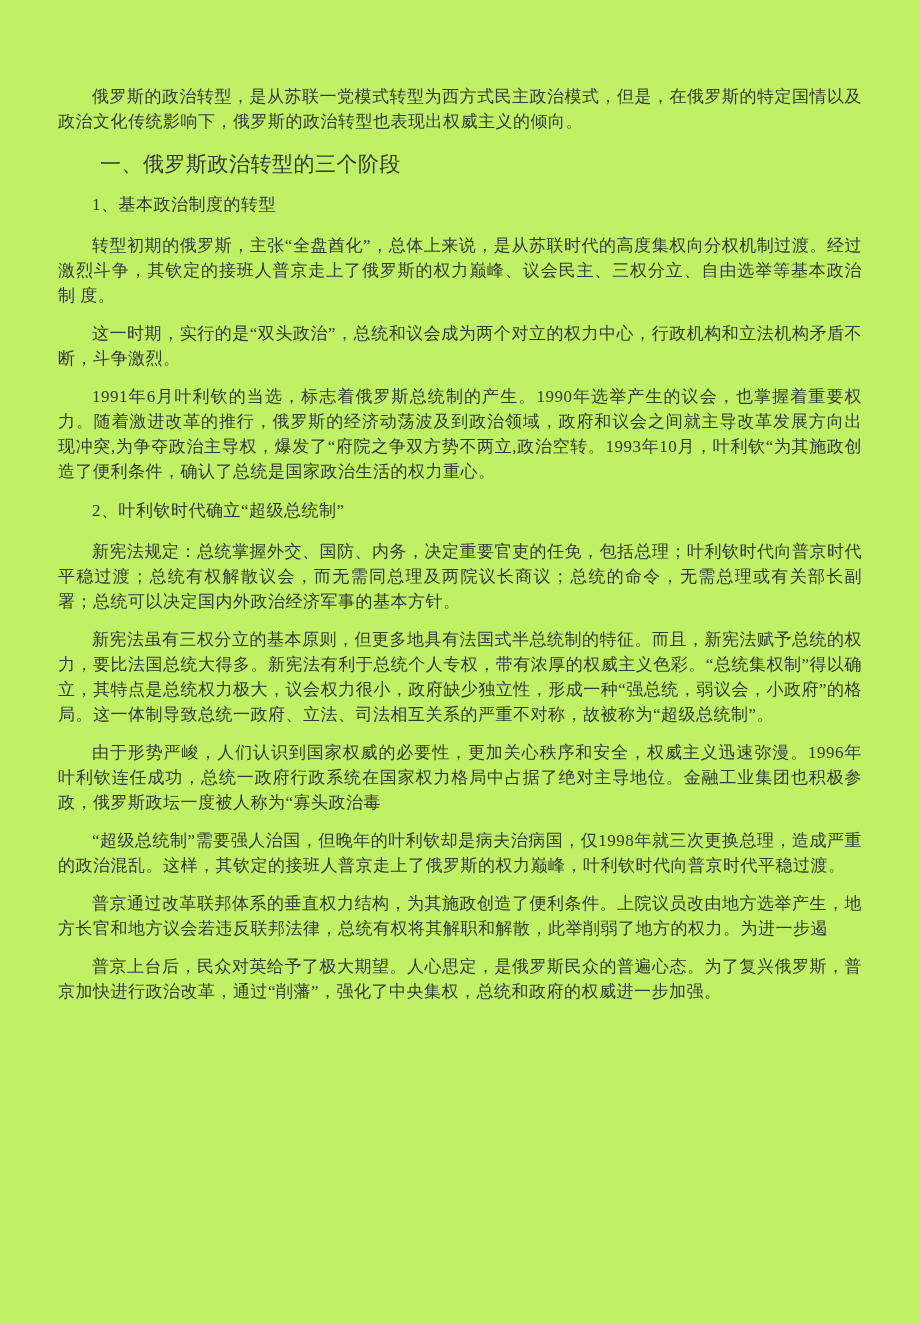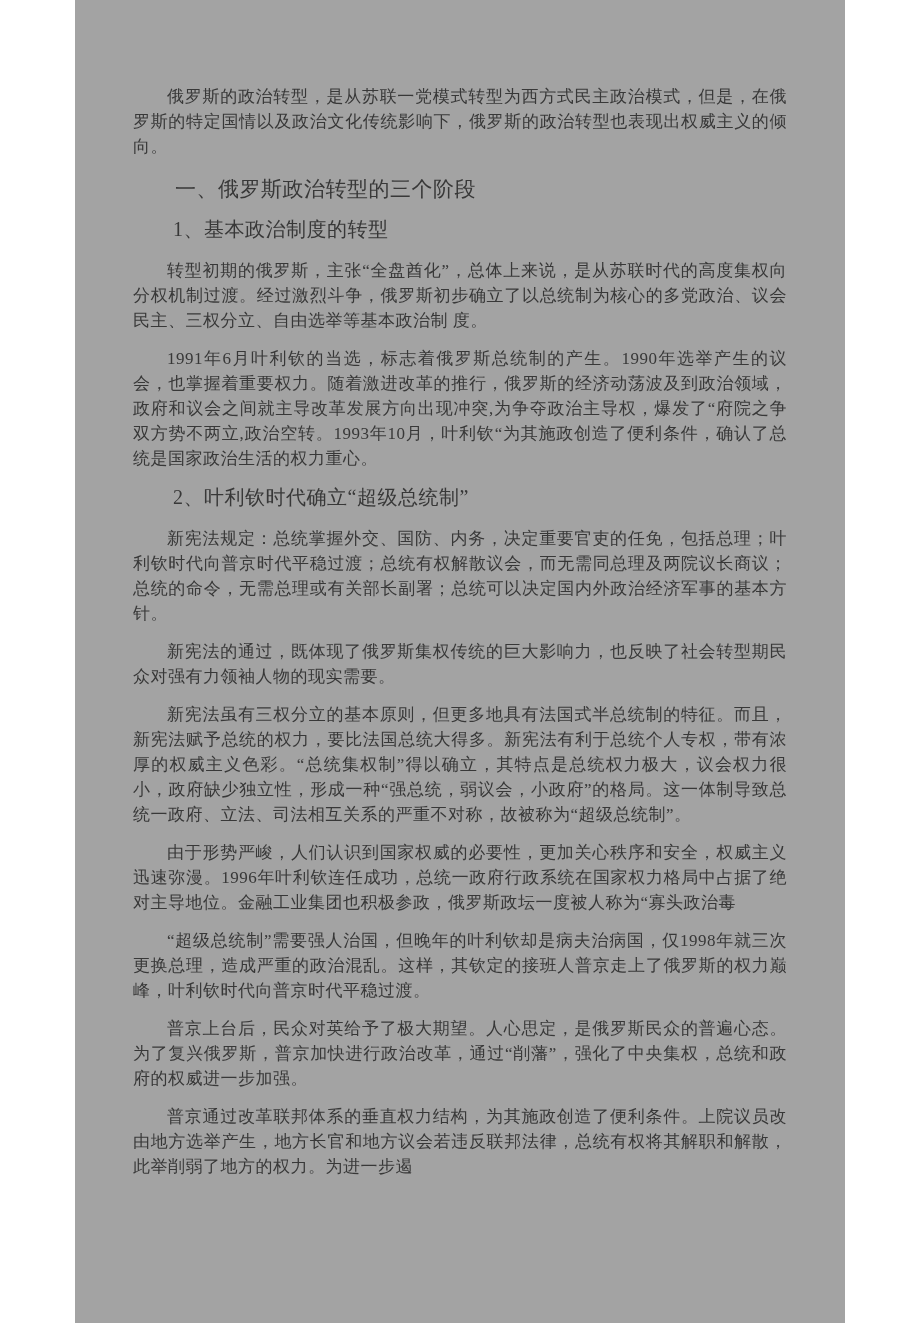--- a/index.html
+++ b/index.html
@@ -1,24 +1,24 @@
 <!DOCTYPE html>
 <html><head>
 <meta charset="utf-8">
 <style>
   html, body {
     margin: 0;
     padding: 0;
     background: #ffffff;
   }
   .page {
-    width: 770px;
+    width: 920px;
     min-height: 1323px;
     margin: 0 auto;
-    background: #a3a3a3;
+    background: #bef264;
     box-sizing: border-box;
     padding: 84px 58px 90px 58px;
     font-family: "Liberation Serif", "DejaVu Serif", serif;
     color: #383838;
   }
   .p {
     font-size: 17px;
     line-height: 25px;
     text-indent: 2em;
     text-align: justify;
@@ -27,38 +27,38 @@
   }
   .h1 {
     font-size: 21px;
     line-height: 28px;
     font-weight: normal;
     text-indent: 2em;
     margin: 16px 0 8px 0;
     letter-spacing: 0.5px;
   }
   .h2 {
-    font-size: 20px;
+    font-size: 17px;
     line-height: 25px;
     font-weight: normal;
     text-indent: 2em;
     margin: 14px 0 16px 0;
     letter-spacing: 0.5px;
   }
 </style>
 </head>
 <body>
 
 <div class="page">
   <p class="p">俄罗斯的政治转型，是从苏联一党模式转型为西方式民主政治模式，但是，在俄罗斯的特定国情以及政治文化传统影响下，俄罗斯的政治转型也表现出权威主义的倾向。</p>
   <h1 class="h1">一、俄罗斯政治转型的三个阶段</h1>
   <h2 class="h2">1、基本政治制度的转型</h2>
-  <p class="p">转型初期的俄罗斯，主张“全盘酋化”，总体上来说，是从苏联时代的高度集权向分权机制过渡。经过激烈斗争，俄罗斯初步确立了以总统制为核心的多党政治、议会民主、三权分立、自由选举等基本政治制 度。</p>
+  <p class="p">转型初期的俄罗斯，主张“全盘酋化”，总体上来说，是从苏联时代的高度集权向分权机制过渡。经过激烈斗争，其钦定的接班人普京走上了俄罗斯的权力巅峰、议会民主、三权分立、自由选举等基本政治制 度。</p>
+  <p class="p">这一时期，实行的是“双头政治”，总统和议会成为两个对立的权力中心，行政机构和立法机构矛盾不断，斗争激烈。</p>
   <p class="p">1991年6月叶利钦的当选，标志着俄罗斯总统制的产生。1990年选举产生的议会，也掌握着重要权力。随着激进改革的推行，俄罗斯的经济动荡波及到政治领域，政府和议会之间就主导改革发展方向出现冲突,为争夺政治主导权，爆发了“府院之争双方势不两立,政治空转。1993年10月，叶利钦“为其施政创造了便利条件，确认了总统是国家政治生活的权力重心。</p>
   <h2 class="h2">2、叶利钦时代确立“超级总统制”</h2>
   <p class="p">新宪法规定：总统掌握外交、国防、内务，决定重要官吏的任免，包括总理；叶利钦时代向普京时代平稳过渡；总统有权解散议会，而无需同总理及两院议长商议；总统的命令，无需总理或有关部长副署；总统可以决定国内外政治经济军事的基本方针。</p>
-  <p class="p">新宪法的通过，既体现了俄罗斯集权传统的巨大影响力，也反映了社会转型期民众对强有力领袖人物的现实需要。</p>
   <p class="p">新宪法虽有三权分立的基本原则，但更多地具有法国式半总统制的特征。而且，新宪法赋予总统的权力，要比法国总统大得多。新宪法有利于总统个人专权，带有浓厚的权威主义色彩。“总统集权制”得以确立，其特点是总统权力极大，议会权力很小，政府缺少独立性，形成一种“强总统，弱议会，小政府”的格局。这一体制导致总统一政府、立法、司法相互关系的严重不对称，故被称为“超级总统制”。</p>
   <p class="p">由于形势严峻，人们认识到国家权威的必要性，更加关心秩序和安全，权威主义迅速弥漫。1996年叶利钦连任成功，总统一政府行政系统在国家权力格局中占据了绝对主导地位。金融工业集团也积极参政，俄罗斯政坛一度被人称为“寡头政治毒</p>
   <p class="p">“超级总统制”需要强人治国，但晚年的叶利钦却是病夫治病国，仅1998年就三次更换总理，造成严重的政治混乱。这样，其钦定的接班人普京走上了俄罗斯的权力巅峰，叶利钦时代向普京时代平稳过渡。</p>
+  <p class="p">普京通过改革联邦体系的垂直权力结构，为其施政创造了便利条件。上院议员改由地方选举产生，地方长官和地方议会若违反联邦法律，总统有权将其解职和解散，此举削弱了地方的权力。为进一步遏</p>
   <p class="p">普京上台后，民众对英给予了极大期望。人心思定，是俄罗斯民众的普遍心态。为了复兴俄罗斯，普京加快进行政治改革，通过“削藩”，强化了中央集权，总统和政府的权威进一步加强。</p>
-  <p class="p">普京通过改革联邦体系的垂直权力结构，为其施政创造了便利条件。上院议员改由地方选举产生，地方长官和地方议会若违反联邦法律，总统有权将其解职和解散，此举削弱了地方的权力。为进一步遏</p>
 </div>
 
 </body></html>

